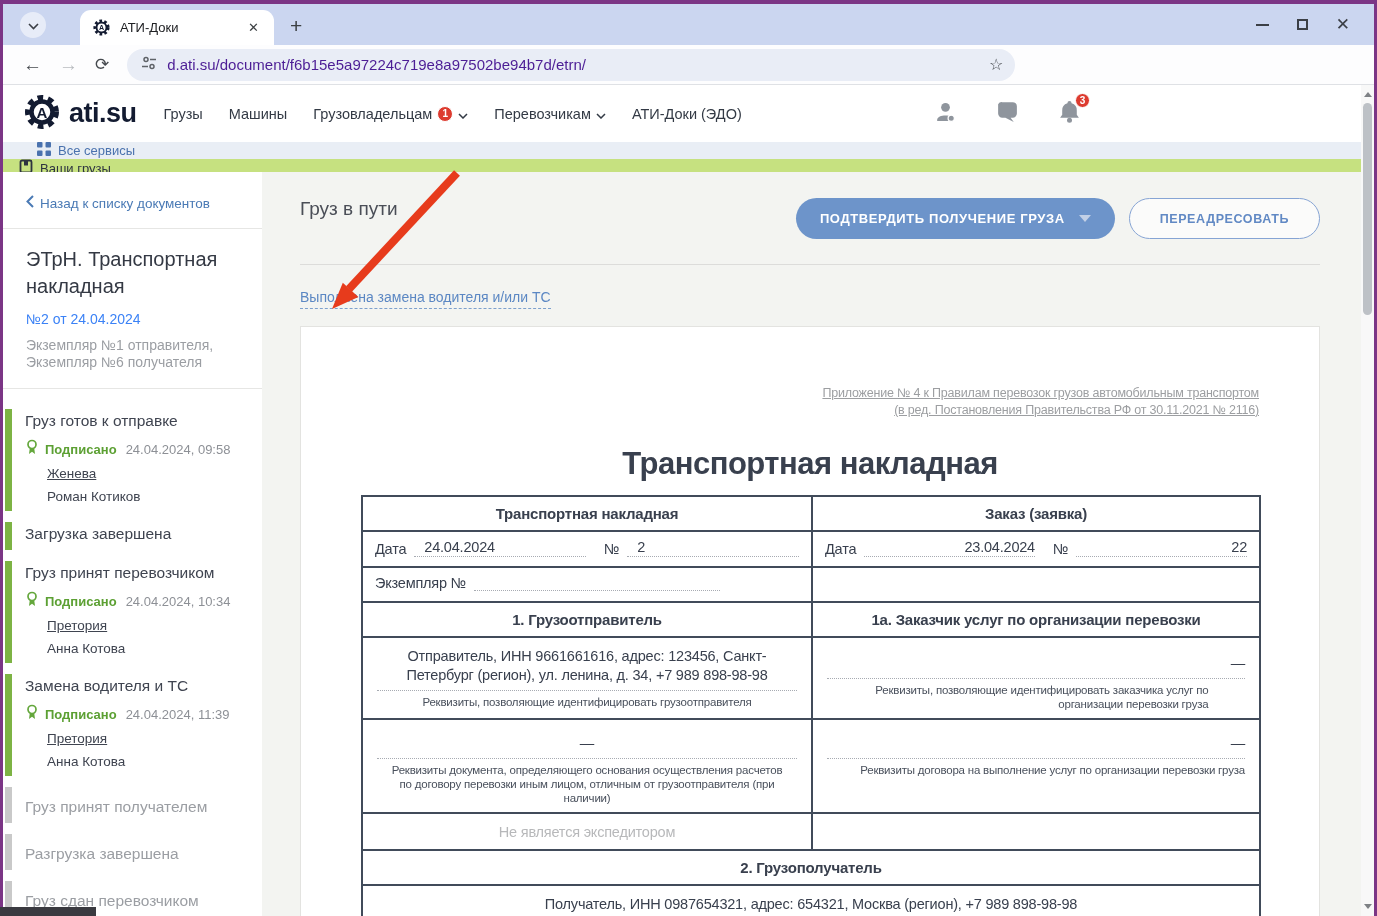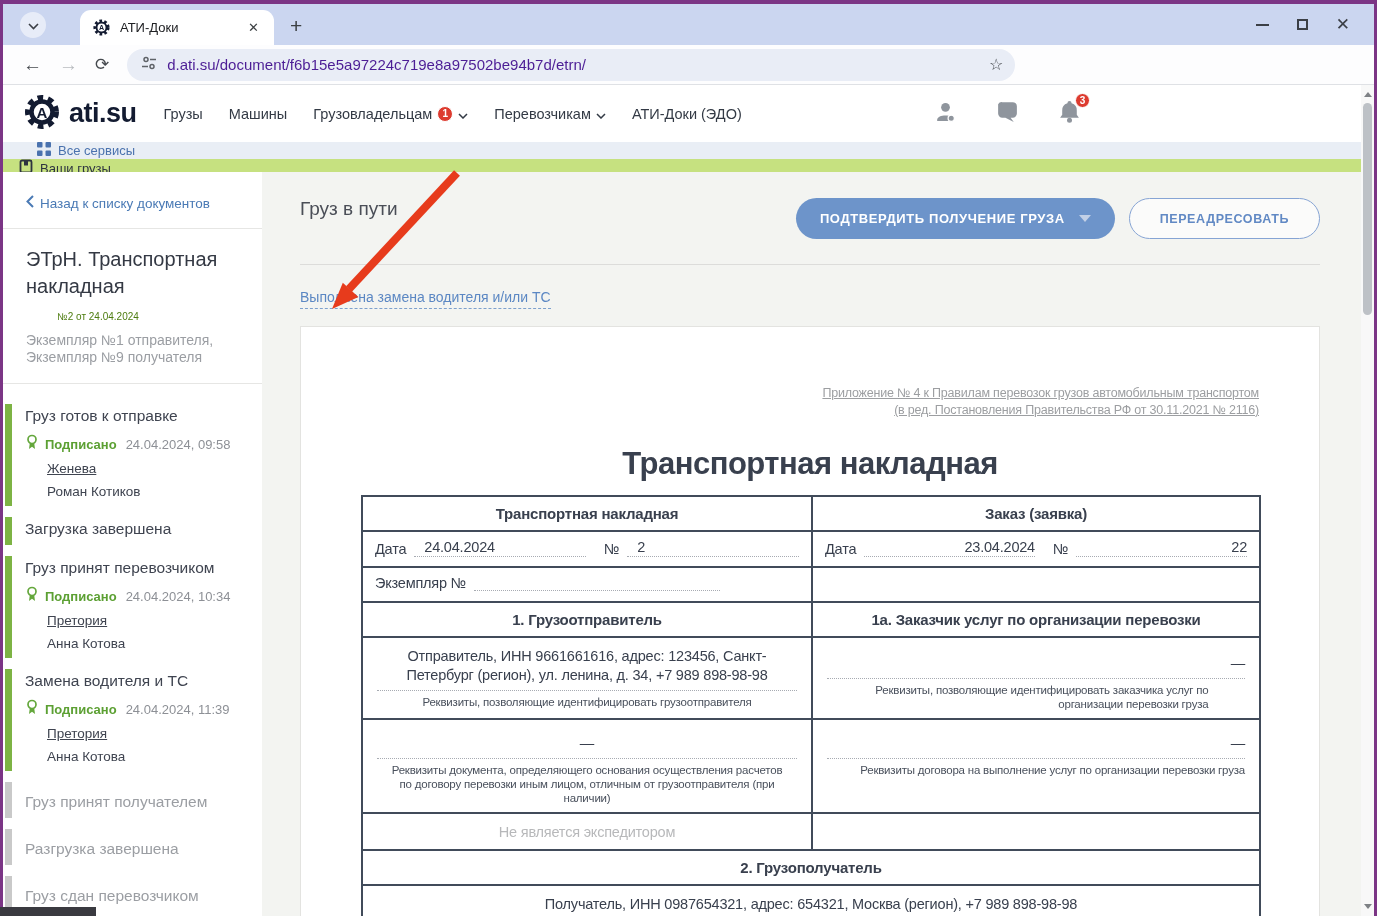--- a/index.html
+++ b/index.html
@@ -49,21 +49,21 @@
   .sn-white { background:#fff; }
 
   .content { position:absolute; top:87px; left:0; right:13px; bottom:0; display:flex; }
 
   
   .sidebar { width:259px; flex:none; background:#fff; padding-top:23px; position:relative; }
   .back-link { color:#4a7ab5; font-size:13.5px; display:flex; align-items:center; gap:6px; padding-left:23px; cursor:pointer; }
   .sb-div { border-top:1px solid #e6e6e4; margin-top:17px; }
   .doc-head { padding:17px 20px 0 23px; }
   .doc-title { font-size:20px; line-height:27px; color:#343944; }
-  .doc-num { font-size:10px; color:#4d7c0f; margin-top:11px;margin-left:31px; }
+  .doc-num { font-size:14px; color:#3b82f6; margin-top:11px; }
   .doc-copies { font-size:14px; line-height:17px; color:#9b9ea3; margin-top:10px; }
   .timeline { margin-top:12px; padding-top:6px; }
   .tl-item { position:relative; padding:5px 14px 9px 22px; margin-bottom:7px; }
   .tl-item .tl-bar { position:absolute; left:2px; top:2px; bottom:2px; width:7px; background:#7db344; }
   .tl-item.pending .tl-bar { background:#c9c9c9; }
   .tl-title { font-size:15.5px; color:#3f4450; }
   .tl-item.pending .tl-title { color:#9b9ea3;margin-top:8px; }
   .tl-status-row { display:flex; align-items:center; gap:6px; margin-top:9px; }
   .tl-status { color:#5ca033; font-weight:bold; font-size:13px; }
   .tl-dt { color:#8d9096; font-size:13px; margin-left:3px; }
@@ -282,21 +282,21 @@
         <div class="back-link">
           <span><svg width="8" height="13" viewBox="0 0 8 13">
                 <path d="M7 1 L1.5 6.5 L7 12" fill="none" stroke="#4a7ab5" stroke-width="2"></path>
               </svg></span>
           <span>Назад к списку документов</span>
         </div>
         <div class="sb-div"></div>
         <div class="doc-head">
           <div class="doc-title">ЭТрН. Транспортная накладная</div>
           <div class="doc-num">№2 от 24.04.2024</div>
-          <div class="doc-copies">Экземпляр №1 отправителя, Экземпляр №9 получателя</div>
+          <div class="doc-copies">Экземпляр №1 отправителя, Экземпляр №6 получателя</div>
         </div>
         <div class="sb-div"></div>
 
         <div class="timeline">
           <div class="tl-item signed">
             <span class="tl-bar"></span>
             <div class="tl-title">Груз готов к отправке</div>
             <div class="tl-status-row">
               <span><svg width="14" height="16" viewBox="0 0 14 16">
                     <circle cx="7" cy="5.5" r="4" fill="none" stroke="#64a73c" stroke-width="1.7"></circle>

